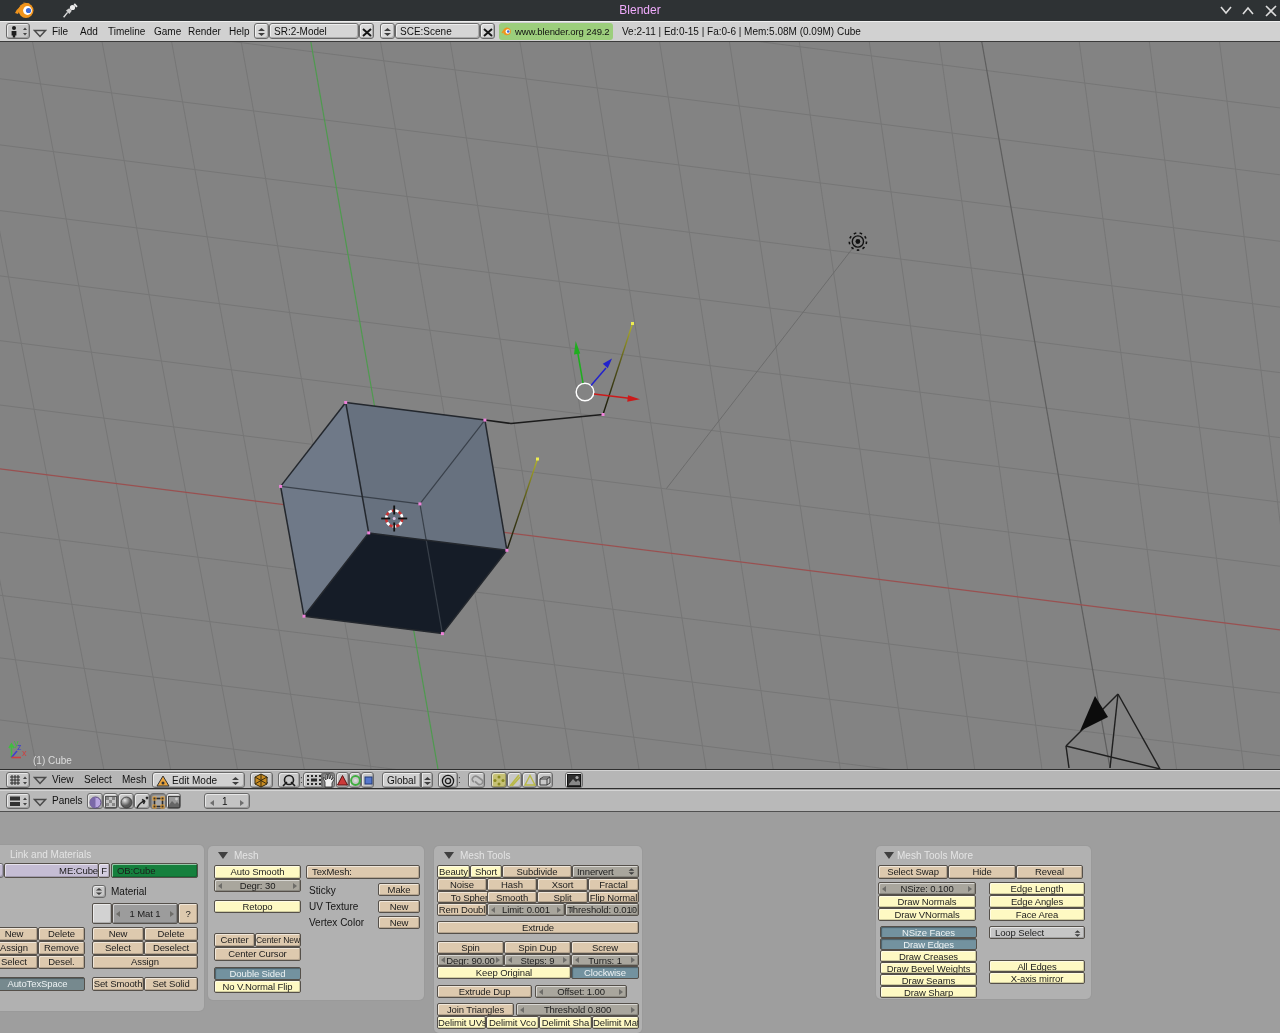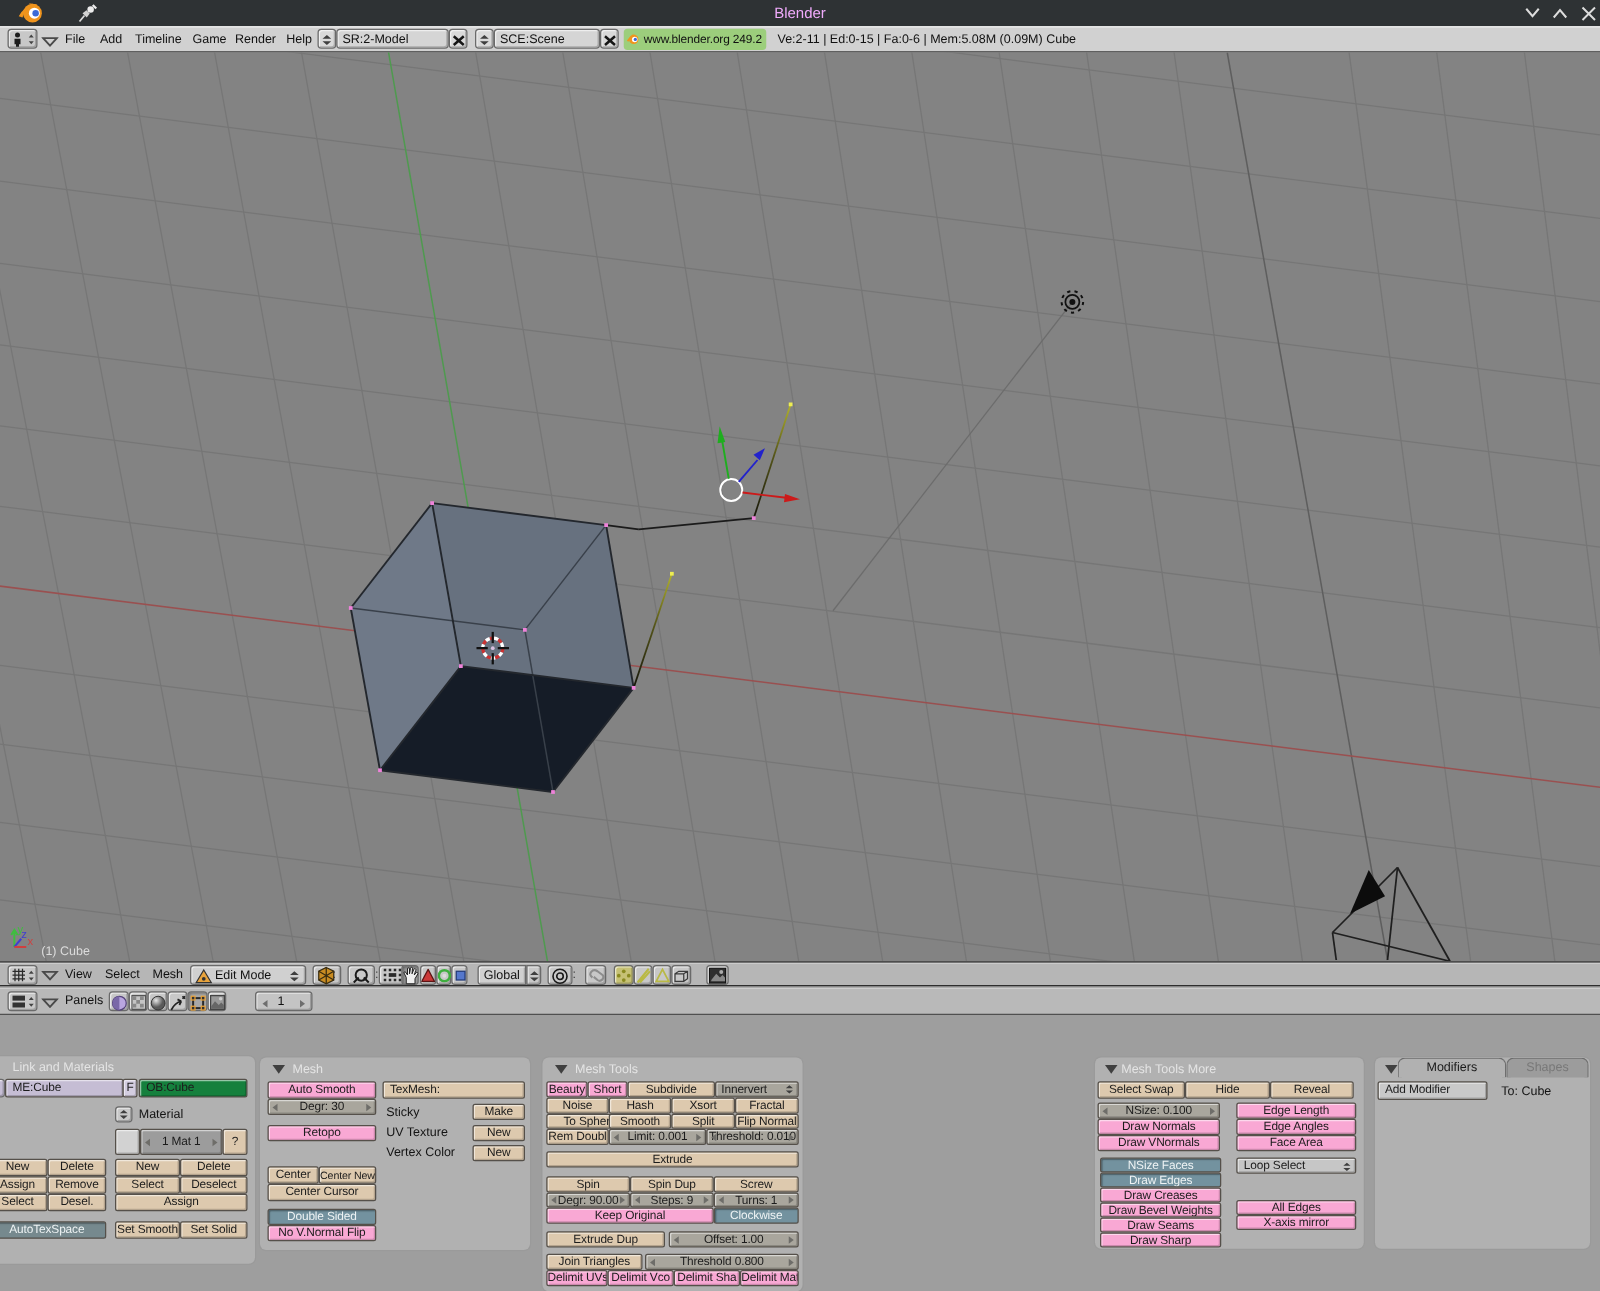--- a/index.html
+++ b/index.html
@@ -9,21 +9,21 @@
 #menubar{left:0;top:21px;width:1280px;height:21px;background:#d1d1d1;border-bottom:1px solid #3a3a3a;box-shadow:inset 0 1px 0 #efefef}
 .mtxt{position:absolute;top:5px;font-size:10px;color:#111}
 #viewport{left:0;top:42px;width:1280px;height:727px;background:#838383}
 #hdr3d{left:0;top:769px;width:1280px;height:20px;background:#b6b6b6;border-top:1px solid #2e2e2e;border-bottom:1px solid #2e2e2e;box-shadow:inset 0 1px 0 #d2d2d2}
 #pbar{left:0;top:790px;width:1280px;height:22px;background:#b9b9b9;border-bottom:1px solid #505050;box-shadow:inset 0 1px 0 #d5d5d5}
 #bwin{left:0;top:813px;width:1280px;height:220px;background:#9e9e9e}
 .panel{position:absolute;background:#b1b1b1;border-radius:5px;box-shadow:0 0 0 1px #9a9a9a}
 .phead{position:absolute;left:10px;top:4px;font-size:10px;color:#e4e4e4}
 .ptri{position:absolute;width:0;height:0;border-left:5px solid transparent;border-right:5px solid transparent;border-top:7px solid #404040;top:6px}
 .b{position:absolute;font-size:9.5px;letter-spacing:-0.1px;color:#1c1c1c;text-align:center;background:#ddc9ae;border:1px solid #55504a;border-radius:2px;box-shadow:inset 1px 1px 0 rgba(255,255,255,.55),inset -1px -1px 0 rgba(0,0,0,.18);line-height:12px;white-space:nowrap;overflow:hidden}
-.cy{background:#f9a8d4}
+.cy{background:#fef9c3}
 .dk{background:#73929f;color:#eef3f4;box-shadow:inset 1px 1px 1px rgba(0,0,0,.35)}
 .num{background:#a9a69d}
 .num::before{content:"";position:absolute;left:3px;top:50%;margin-top:-3px;border-right:4px solid #6e6d69;border-top:3px solid transparent;border-bottom:3px solid transparent}
 .num::after{content:"";position:absolute;right:3px;top:50%;margin-top:-3px;border-left:4px solid #6e6d69;border-top:3px solid transparent;border-bottom:3px solid transparent}
 .gr{background:#15803d}
 .lav{background:#c5bdd4}
 .tab{position:absolute;font-size:10px;text-align:center;border:1px solid #6e6e6e;border-bottom:none;border-radius:6px 6px 0 0;height:16px;line-height:15px}
 .tab.on{background:#b1b1b1;color:#1a1a1a}
 .tab.off{background:#9c9c9c;color:#787878}
 .lbl{position:absolute;font-size:10px;color:#141414;white-space:nowrap}
@@ -427,21 +427,21 @@
   <svg class="abs" style="left:239px;top:9px" width="6" height="8" viewBox="0 0 6 8">
         <path d="M1,1 L5,4 L1,7 Z" fill="#6e6e6e"></path>
       </svg>
 </div>
 
 <div class="abs" id="bwin">
 
 <div class="panel" style="left:-16px;top:32px;width:220px;height:166px">
   <div class="phead" style="left:26px">Link and Materials</div>
   <div class="hbtn" style="left:6px;top:18px;width:14px;height:15px;background:#c5bdd4"></div>
-  <div class="b lav" style="left:20px;top:18px;width:95px;height:15px;text-align:left;padding-left:5px;line-height:13px">ME:Cube</div>
+  <div class="b lav" style="left:20px;top:18px;width:95px;height:15px;text-align:right;padding-left:5px;line-height:13px">ME:Cube</div>
   <div class="b lav" style="left:114px;top:18px;width:12px;height:15px;line-height:13px;background:#d3cde0">F</div>
   <div class="b gr" style="left:127px;top:18px;width:87px;height:15px;text-align:left;padding-left:5px;line-height:13px">OB:Cube</div>
   <div class="hbtn" style="left:108px;top:40px;width:14px;height:13px"></div>
   <svg class="abs" style="left:110px;top:42px" width="10" height="9" viewBox="0 0 11 10">
           <path d="M2,4 l3.5,-3 3.5,3 z M2,6 l3.5,3 3.5,-3 z" fill="#3f3f3f"></path>
         </svg>
   <div class="lbl" style="left:127px;top:41px">Material</div>
   <div class="b" style="left:108px;top:58px;width:20px;height:21px;background:#d2d2d2"></div>
   <div class="b num" style="left:128px;top:58px;width:66px;height:21px;line-height:19px;background:#9c9c9c">1 Mat 1</div>
   <div class="b" style="left:194px;top:58px;width:20px;height:21px;line-height:19px">?</div>
@@ -505,21 +505,21 @@
   <div class="b" style="left:3px;top:75px;width:202px;height:13px">Extrude</div>
   <div class="b" style="left:3px;top:95px;width:67px;height:13px">Spin</div>
   <div class="b" style="left:70px;top:95px;width:67px;height:13px">Spin Dup</div>
   <div class="b" style="left:137px;top:95px;width:68px;height:13px">Screw</div>
   <div class="b num" style="left:3px;top:108px;width:67px;height:12px">Degr: 90.00</div>
   <div class="b num" style="left:70px;top:108px;width:67px;height:12px">Steps: 9</div>
   <div class="b num" style="left:137px;top:108px;width:68px;height:12px">Turns: 1</div>
   <div class="b cy" style="left:3px;top:120px;width:134px;height:13px">Keep Original</div>
   <div class="b dk" style="left:137px;top:120px;width:68px;height:13px">Clockwise</div>
   <div class="b" style="left:3px;top:139px;width:95px;height:13px">Extrude Dup</div>
-  <div class="b num" style="left:101px;top:139px;width:104px;height:13px">Offset: 1.00</div>
+  <div class="b num" style="left:101px;top:139px;width:92px;height:13px">Offset: 1.00</div>
   <div class="b" style="left:3px;top:157px;width:77px;height:13px">Join Triangles</div>
   <div class="b num" style="left:82px;top:157px;width:123px;height:13px">Threshold 0.800</div>
   <div class="b cy" style="left:3px;top:170px;width:49px;height:13px">Delimit UVs</div>
   <div class="b cy" style="left:52px;top:170px;width:53px;height:13px">Delimit Vco</div>
   <div class="b cy" style="left:105px;top:170px;width:53px;height:13px">Delimit Sha</div>
   <div class="b cy" style="left:158px;top:170px;width:47px;height:13px">Delimit Mat</div>
 </div>
 
 
 <div class="panel" style="left:876px;top:33px;width:215px;height:153px">
@@ -541,23 +541,16 @@
   <div class="b cy" style="left:4px;top:128px;width:97px;height:12px">Draw Seams</div>
   <div class="b cy" style="left:4px;top:140px;width:97px;height:12px">Draw Sharp</div>
   <div class="b gr" style="left:113px;top:80px;width:96px;height:13px;text-align:left;padding-left:5px;background:#c6c6c6">Loop Select</div>
   <svg class="abs" style="left:197px;top:83px" width="9" height="9" viewBox="0 0 11 10">
           <path d="M2,4 l3.5,-3 3.5,3 z M2,6 l3.5,3 3.5,-3 z" fill="#3f3f3f"></path>
         </svg>
   <div class="b cy" style="left:113px;top:114px;width:96px;height:12px">All Edges</div>
   <div class="b cy" style="left:113px;top:126px;width:96px;height:12px">X-axis mirror</div>
 </div>
 
-<div class="panel" style="left:1100px;top:33px;width:172px;height:153px">
-  <div class="ptri" style="left:8px"></div>
-  <div class="tab on" style="left:18px;top:0;width:87px">Modifiers</div>
-  <div class="tab off" style="left:105px;top:0;width:66px">Shapes</div>
-  <div class="b" style="left:2px;top:19px;width:88px;height:15px;text-align:left;padding-left:5px;background:#c9c9c9">Add Modifier</div>
-  <div class="lbl" style="left:101px;top:22px">To: Cube</div>
-</div>
 
 </div>
 
 </div>
 
 </body></html>

